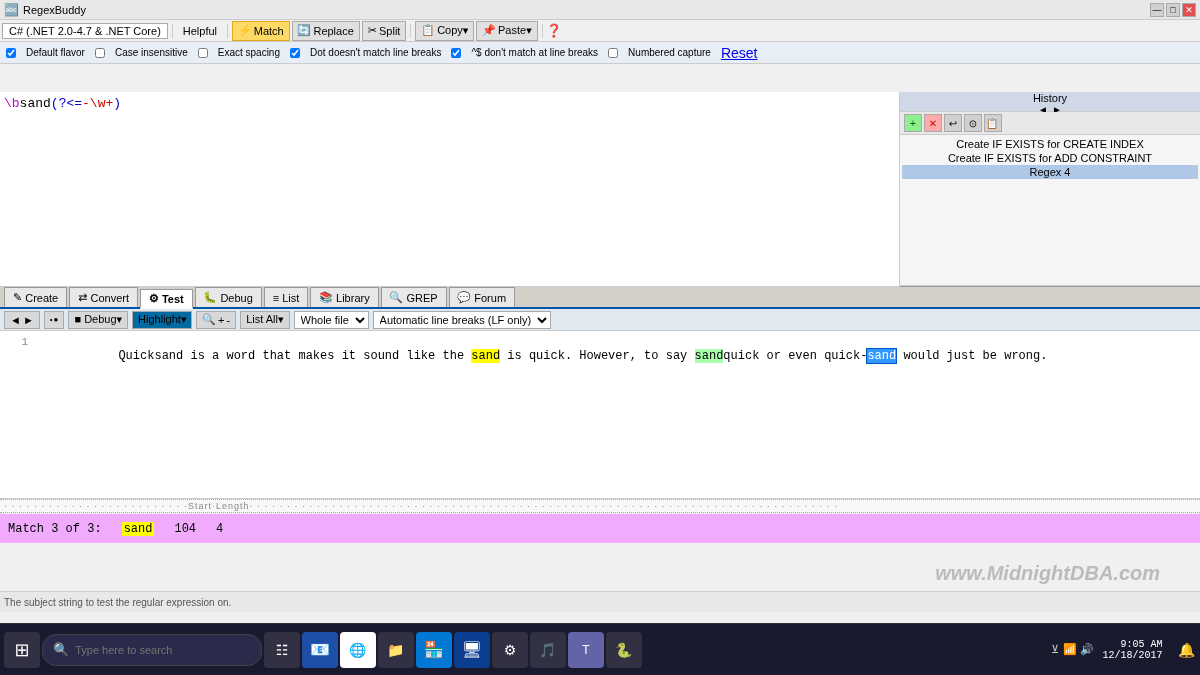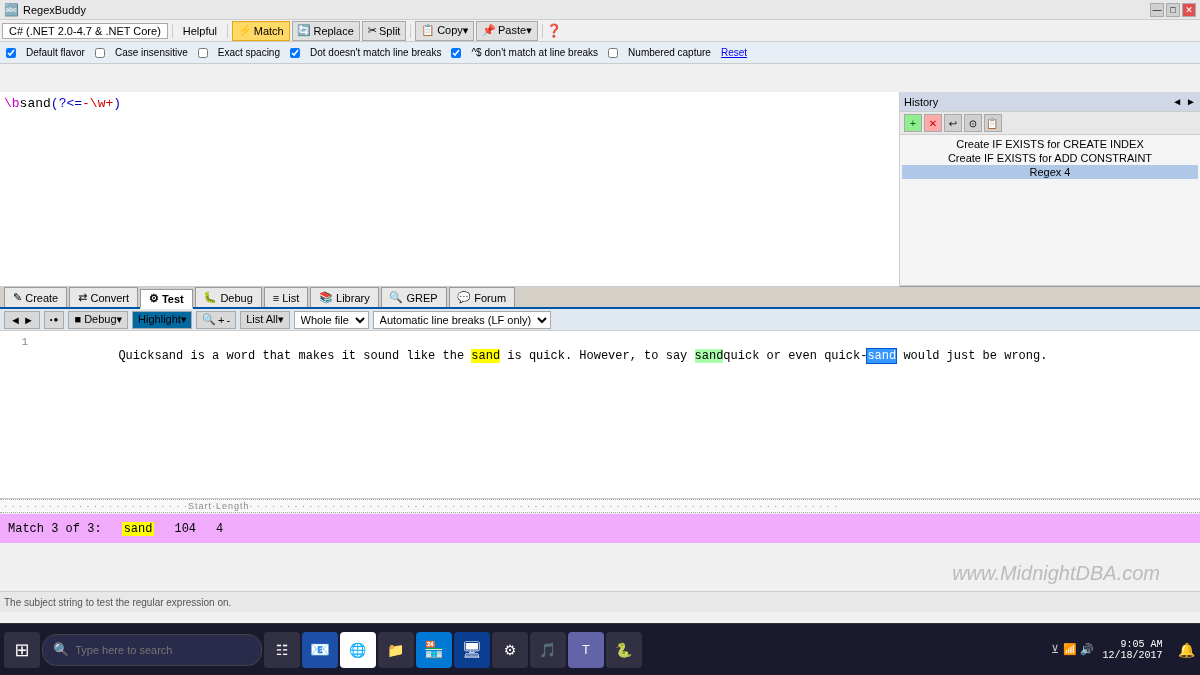--- a/index.html
+++ b/index.html
@@ -63,21 +63,21 @@
       height: 22px;
       display: flex;
       align-items: center;
       padding: 0 6px;
       border-bottom: 1px solid #ccc;
       gap: 10px;
       font-size: 10px;
     }
     .opt-item { display: flex; align-items: center; gap: 10px; cursor: pointer; }
     .opt-item input[type=checkbox] { width: 10px; height: 10px; }
-    .opt-link { color: #0000ee; cursor: pointer; text-decoration: underline; font-size: 10px; }
+    .opt-link { color: #0000ee; cursor: pointer; text-decoration: underline; font-size: 14px; }
 
     
     #left-panel {
       flex: 1;
       background: #fff;
       border-right: 1px solid #ccc;
       border-bottom: 1px solid #ccc;
       position: relative;
       min-height: 195px;
     }
@@ -92,20 +92,21 @@
     }
     #history-header {
       background: #d0d8e8;
       height: 20px;
       display: flex;
       align-items: center;
       justify-content: space-between;
       padding: 0 4px;
       font-size: 11px;
       border-bottom: 1px solid #ccc;
+      flex-direction: column;
     }
     #history-toolbar {
       display: flex;
       align-items: center;
       padding: 2px 4px;
       gap: 2px;
       background: #e8e8e8;
       border-bottom: 1px solid #ccc;
     }
     .hist-btn {
@@ -237,20 +238,21 @@
     }
 
     
     #watermark {
       position: absolute;
       bottom: 90px;
       right: 40px;
       font-size: 20px;
       color: #bbb;
       font-style: italic;
+      font-weight: bold;
     }
 
     
     #bottom-status {
       position: fixed;
       bottom: 63px;
       left: 0;
       right: 0;
       height: 21px;
       background: #e8e8e8;

